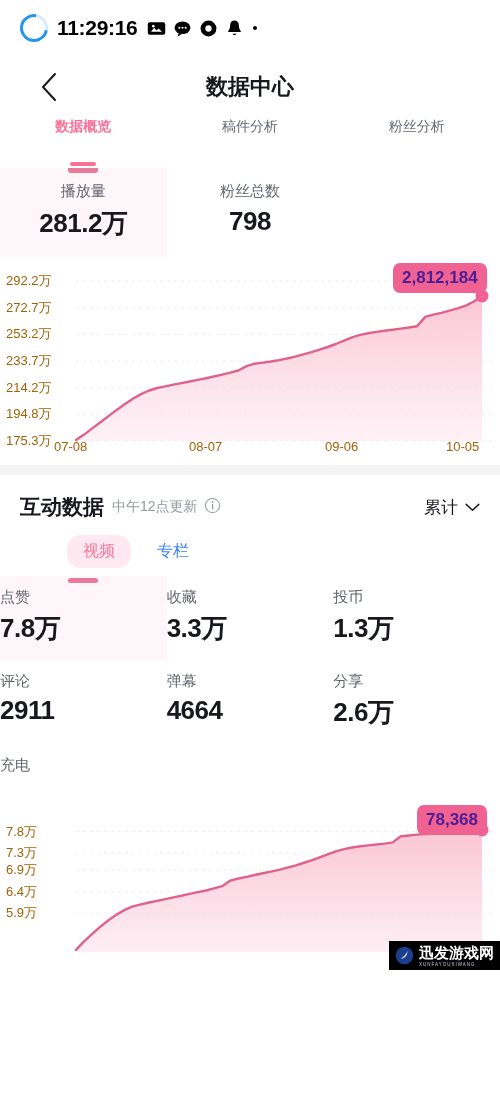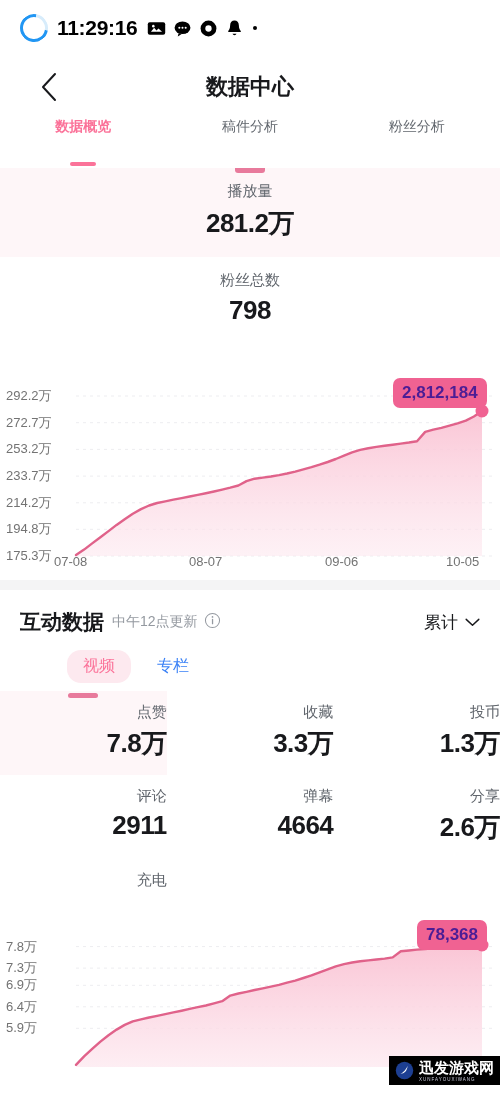--- a/index.html
+++ b/index.html
@@ -60,21 +60,21 @@
   }
   .tab.active{ color:#fb7299; font-weight:700; }
   .tab.active::after{
     content:""; position:absolute; bottom:2px; left:50%; transform:translateX(-50%);
     width:26px; height:4px; border-radius:2px; background:#fb7299;
   }
 
   
   .card{ background:#fff; }
   .overview{ padding:0 0 8px 0; }
-  .stat-row{ display:flex;flex-direction:column; }
+  .stat-row{ display:flex; }
   .stat{
     flex:1; padding:14px 0 16px 0; text-align:center; position:relative;
   }
   .stat.sel{ background:#fef6f8; }
   .stat.sel::before{
     content:""; position:absolute; top:0; left:50%; transform:translateX(-50%);
     width:30px;height:5px;border-radius:0 0 3px 3px; background:#e87a9c;
   }
   .stat .lbl{ font-size:15px; color:#61666d; margin-bottom:5px; }
   .stat .val{ font-size:26px; font-weight:700; letter-spacing:-0.5px; }
@@ -99,33 +99,33 @@
   .sec-right{ margin-left:auto; display:flex; align-items:center; gap:7px; font-size:17px; color:#18191c;}
 
   .pills{ display:flex; align-items:center; gap:10px; padding:14px 20px 0 26px;margin-left:41px; }
   .pill{
     font-size:16px; color:#3b82f6; padding:6px 16px; border-radius:14px;
   }
   .pill.on{ background:#fde9ef; color:#fb7299; }
 
   .grid{ display:flex; flex-wrap:wrap; padding-top:8px; }
   .cell{
-    width:33.3333%; text-align:right; padding:12px 0 14px 0; position:relative;
+    width:33.3333%; text-align:left; padding:12px 0 14px 0; position:relative;
   }
   .cell.sel{ background:#fef6f8; }
   .cell.sel::before{
     content:""; position:absolute; top:2px; left:50%; transform:translateX(-50%);
     width:30px;height:5px;border-radius:3px; background:#e87a9c;
   }
   .cell .lbl{ font-size:15px; color:#61666d; margin-bottom:4px; }
   .cell .val{ font-size:26px; font-weight:700; letter-spacing:-0.5px; }
 
   .chartwrap2{ position:relative; height:185px; }
 
-  .ytick{ position:absolute; font-size:13px; color:#737373; }
+  .ytick{ position:absolute; font-size:13px; color:#a16207; }
 
   .watermark{
     position:absolute; right:0; bottom:8px;
     display:flex; align-items:center; gap:5px;
     background:#000; padding:3px 6px;
   }
   .wm-logo{ width:19px;height:19px; flex:none;}
   .wm-txt{ color:#fff; font-size:15px; font-weight:700; line-height:1.05;}
   .wm-sub{ color:#ccd; font-size:4.5px; letter-spacing:1px; display:block;}
 </style>

